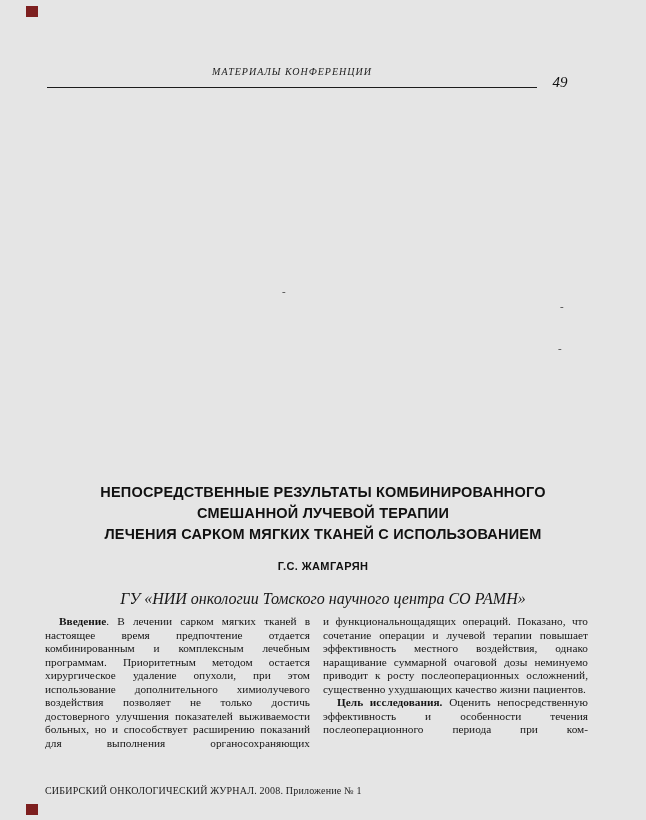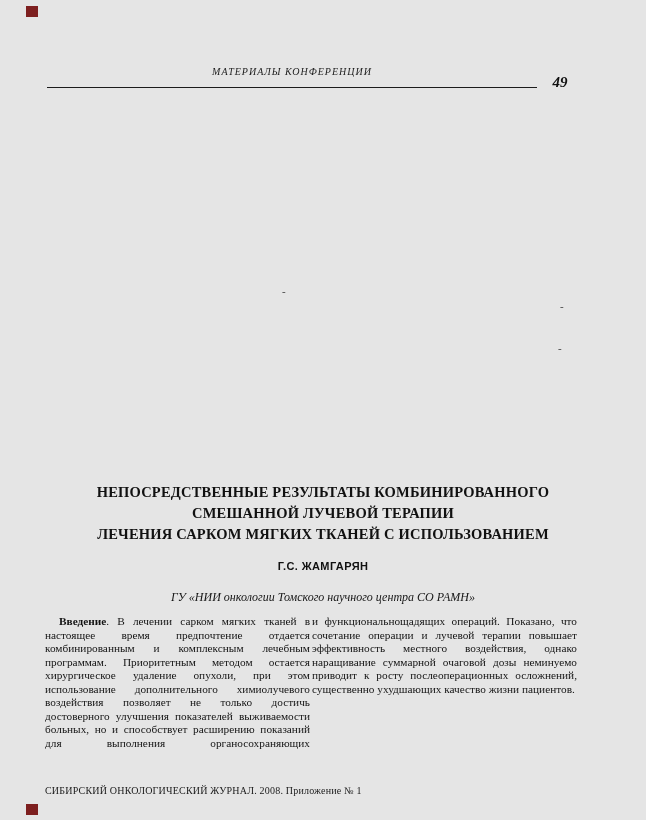--- a/index.html
+++ b/index.html
@@ -24,50 +24,50 @@
     position: absolute; top: 66px; left: 47px; width: 490px;
     text-align: center; font-style: italic;
     font-size: 10px; letter-spacing: 1px; color: #1d1d1d;
   }
   .header-rule {
     position: absolute; top: 87px; left: 47px; width: 490px;
     border-top: 1.5px solid #1c1c1c; height: 0;
   }
   .page-number {
     position: absolute; top: 74px; left: 537px; width: 46px;
-    text-align: center; font-style: italic; font-size: 15px; color: #101010; font-weight: bold;
+    text-align: center; font-style: italic; font-size: 15px; color: #101010;
   }
   
   .artifact { position: absolute; font-size: 11px; color: #3a3a3a; line-height: 1; }
   .artifact.a1 { left: 282px; top: 286px; }
   .artifact.a2 { left: 560px; top: 301px; }
   .artifact.a3 { left: 558px; top: 343px; }
   
   .article-title {
     position: absolute; top: 482px; left: 28px; width: 590px;
     margin: 0; text-align: center;
-    font-family: Liberation Serif, serif;
+    font-family: Liberation Sans, sans-serif;
     font-weight: bold; font-size: 14.5px; line-height: 21px;
     letter-spacing: 0.2px; color: #111;
   }
   .title-line { display: block; }
   .author {
     position: absolute; top: 560px; left: 28px; width: 590px;
     text-align: center;
     font-family: "Liberation Sans", sans-serif;
     font-weight: bold; font-size: 11px; letter-spacing: 0.4px; color: #111;
   }
   .affiliation {
     position: absolute; top: 590px; left: 28px; width: 590px;
-    text-align: center; font-style: italic; font-size: 12px; color: #161616;
+    text-align: center; font-style: italic; font-size: 16px; color: #161616;
   }
   
   .columns {
     position: absolute; top: 615px; left: 45px; width: 543px;
-    display: flex; gap: 2px;
+    display: flex; gap: 13px;
   }
   .col {
     width: 265px;
     font-size: 11.3px; line-height: 13.5px;
     text-align: justify; color: #141414;
   }
   .col p { margin: 0; }
   .col p.indent { text-indent: 14px; }
   .col p.fill-last { text-align-last: justify; }
   
@@ -107,20 +107,21 @@
     <div class="affiliation">ГУ «НИИ онкологии Томского научного центра СО РАМН»</div>
 
     <div class="columns">
 
       <div class="col">
         <p class="indent fill-last"><b>Введение</b><span>. В лечении сарком мягких тканей в настоящее время предпочтение отдается комбинированным и комплексным лечебным программам. Приоритетным методом остается хирургическое удаление опухоли, при этом использование дополнительного химиолучевого воздействия позволяет не только достичь достоверного улучшения показателей выживаемости больных, но и способствует расширению показаний для выполнения органосохраняющих</span></p>
       </div>
 
       <div class="col">
         <p>и функциональнощадящих операций. Показано, что сочетание операции и лучевой терапии повышает эффективность местного воздействия, однако наращивание суммарной очаговой дозы неминуемо приводит к росту послеоперационных осложнений, существенно ухудшающих качество жизни пациентов.</p>
+        <p class="indent fill-last"><b>Цель исследования.</b><span> Оценить непосредственную эффективность и особенности течения послеоперационного периода при ком-</span></p>
       </div>
 
     </div>
 
   </main>
 
   <footer>
     <div class="footer-line">СИБИРСКИЙ ОНКОЛОГИЧЕСКИЙ ЖУРНАЛ. 2008. Приложение № 1</div>
   </footer>
 

